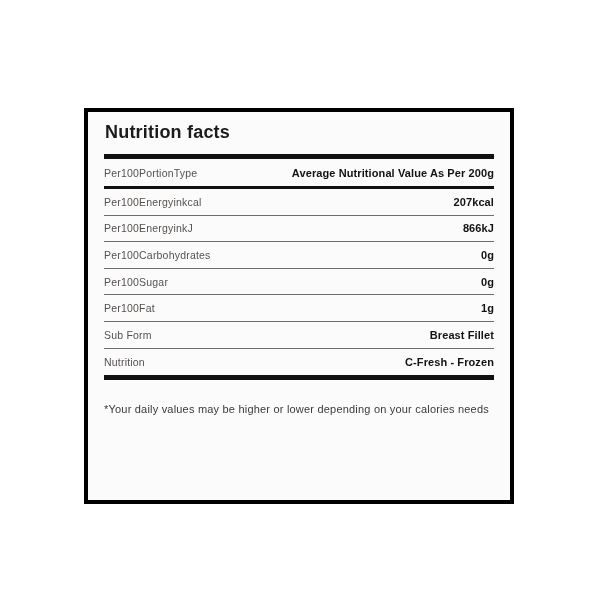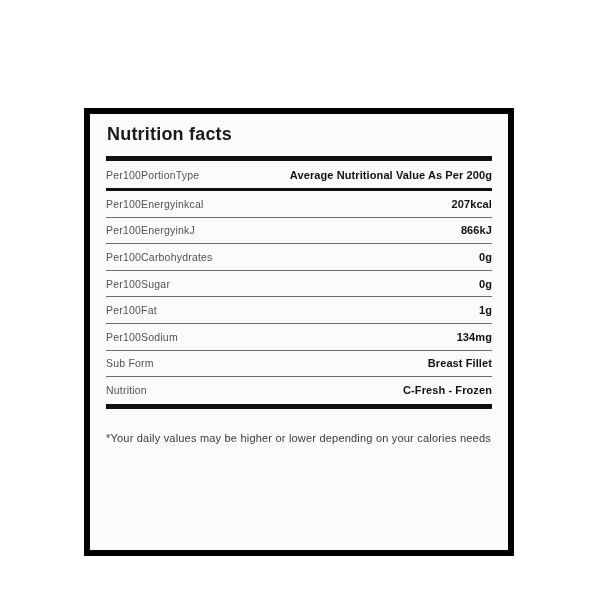--- a/index.html
+++ b/index.html
@@ -16,23 +16,23 @@
     width: 600px;
     height: 600px;
     background: #ffffff;
     overflow: hidden;
   }
   .card {
     position: absolute;
     left: 84px;
     top: 108px;
     width: 430px;
-    height: 448px;
+    height: 396px;
     box-sizing: border-box;
-    border: 6px solid #000000;
+    border: 4px solid #000000;
     background: #fbfbfb;
     padding: 0 16px;
   }
   .title {
     margin: 10px 0 11px 1px;
     font-size: 18px;
     line-height: 21px;
     font-weight: bold;
     color: #1b1b1b;
     letter-spacing: 0.2px;
@@ -121,24 +121,20 @@
   <div class="row">
     <span class="lbl">Per100Sugar</span>
     <span class="val">0g</span>
   </div>
 
   <div class="row">
     <span class="lbl">Per100Fat</span>
     <span class="val">1g</span>
   </div>
 
-  <div class="row">
-    <span class="lbl">Per100Sodium</span>
-    <span class="val">134mg</span>
-  </div>
 
   <div class="row">
     <span class="lbl">Sub Form</span>
     <span class="val">Breast Fillet</span>
   </div>
 
 
   <div class="row">
     <span class="lbl">Nutrition</span>
     <span class="val">C-Fresh - Frozen</span>

